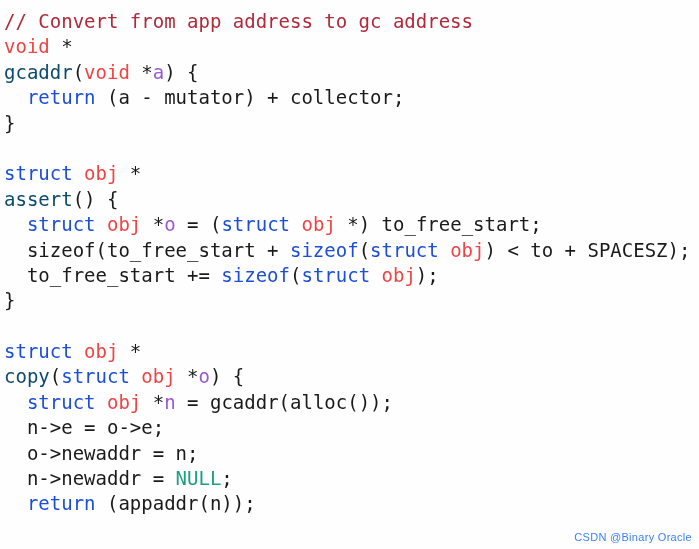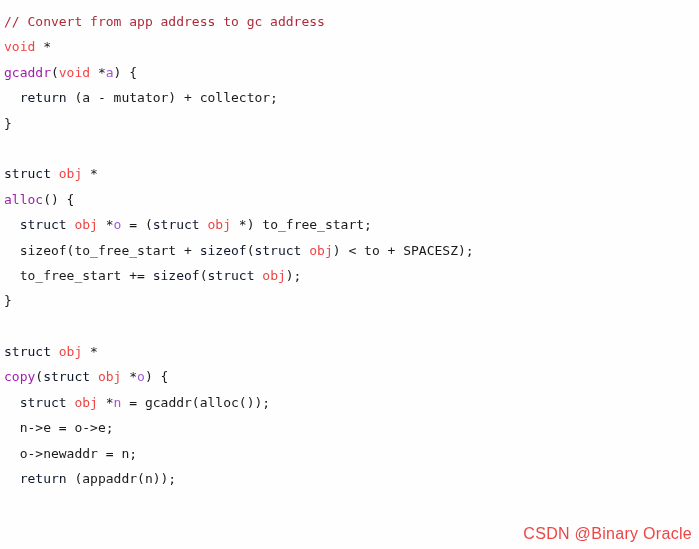--- a/index.html
+++ b/index.html
@@ -17,46 +17,46 @@
   #code-root {
     position: relative;
     width: 699px;
     height: 549px;
     background: #fefefe;
     box-sizing: border-box;
     padding: 9px 0 0 4px;
   }
   .code-line {
     font-family: "DejaVu Sans Mono", "Liberation Mono", monospace;
-    font-size: 13px;
+    font-size: 19px;
     line-height: 25.4px;
     height: 25.4px;
     white-space: pre;
     color: #1a1a1a;
     letter-spacing: 0px;
   }
   .code-line.blank {
     height: 25.4px;
   }
   
   .tok-comment  { color: #b02a3a; }
   .tok-type     { color: #ef4444; }
-  .tok-keyword  { color: #0f172a; }
-  .tok-func     { color: #a21caf; }
+  .tok-keyword  { color: #1d4ed8; }
+  .tok-func     { color: #0c4a6e; }
   .tok-ident    { color: #9b59d0; }
   .tok-const    { color: #1d9e86; }
   .tok-plain    { color: #1a1a1a; }
 
   #watermark {
     position: absolute;
     right: 7px;
     bottom: 6px;
     font-family: "Liberation Sans", "DejaVu Sans", sans-serif;
-    font-size: 16px;
-    color: #ef4444;
+    font-size: 11px;
+    color: #3b82f6;
     letter-spacing: 0.3px;
     white-space: pre;
     user-select: none;
   }
 </style>
 </head>
 <body>
 
 <div id="code-root">
 
@@ -68,21 +68,21 @@
 
 
   <div class="code-line"><span class="tok-plain">  </span><span class="tok-keyword">return</span><span class="tok-plain"> (a - mutator) + collector;</span></div>
 
   <div class="code-line"><span class="tok-plain">}</span></div>
 
   <div class="code-line blank"></div>
 
   <div class="code-line"><span class="tok-keyword">struct</span><span class="tok-plain"> </span><span class="tok-type">obj</span><span class="tok-plain"> *</span></div>
 
-  <div class="code-line"><span class="tok-func">alloc</span><span class="tok-plain">() {</span></div>
+  <div class="code-line"><span class="tok-func">assert</span><span class="tok-plain">() {</span></div>
 
   <div class="code-line"><span class="tok-plain">  </span><span class="tok-keyword">struct</span><span class="tok-plain"> </span><span class="tok-type">obj</span><span class="tok-plain"> *</span><span class="tok-ident">o</span><span class="tok-plain"> = (</span><span class="tok-keyword">struct</span><span class="tok-plain"> </span><span class="tok-type">obj</span><span class="tok-plain"> *) to_free_start;</span></div>
 
   <div class="code-line"><span class="tok-plain">  sizeof(to_free_start + </span><span class="tok-keyword">sizeof</span><span class="tok-plain">(</span><span class="tok-keyword">struct</span><span class="tok-plain"> </span><span class="tok-type">obj</span><span class="tok-plain">) &lt; to + SPACESZ);</span></div>
 
   <div class="code-line"><span class="tok-plain">  to_free_start += </span><span class="tok-keyword">sizeof</span><span class="tok-plain">(</span><span class="tok-keyword">struct</span><span class="tok-plain"> </span><span class="tok-type">obj</span><span class="tok-plain">);</span></div>
 
 
   <div class="code-line"><span class="tok-plain">}</span></div>
 
@@ -91,18 +91,19 @@
   <div class="code-line"><span class="tok-keyword">struct</span><span class="tok-plain"> </span><span class="tok-type">obj</span><span class="tok-plain"> *</span></div>
 
   <div class="code-line"><span class="tok-func">copy</span><span class="tok-plain">(</span><span class="tok-keyword">struct</span><span class="tok-plain"> </span><span class="tok-type">obj</span><span class="tok-plain"> *</span><span class="tok-ident">o</span><span class="tok-plain">) {</span></div>
 
   <div class="code-line"><span class="tok-plain">  </span><span class="tok-keyword">struct</span><span class="tok-plain"> </span><span class="tok-type">obj</span><span class="tok-plain"> *</span><span class="tok-ident">n</span><span class="tok-plain"> = gcaddr(alloc());</span></div>
 
   <div class="code-line"><span class="tok-plain">  n-&gt;e = o-&gt;e;</span></div>
 
   <div class="code-line"><span class="tok-plain">  o-&gt;newaddr = n;</span></div>
 
+  <div class="code-line"><span class="tok-plain">  n-&gt;newaddr = </span><span class="tok-const">NULL</span><span class="tok-plain">;</span></div>
 
   <div class="code-line"><span class="tok-plain">  </span><span class="tok-keyword">return</span><span class="tok-plain"> (appaddr(n));</span></div>
 
   <div id="watermark">CSDN @Binary Oracle</div>
 
 </div>
 
 </body></html>

